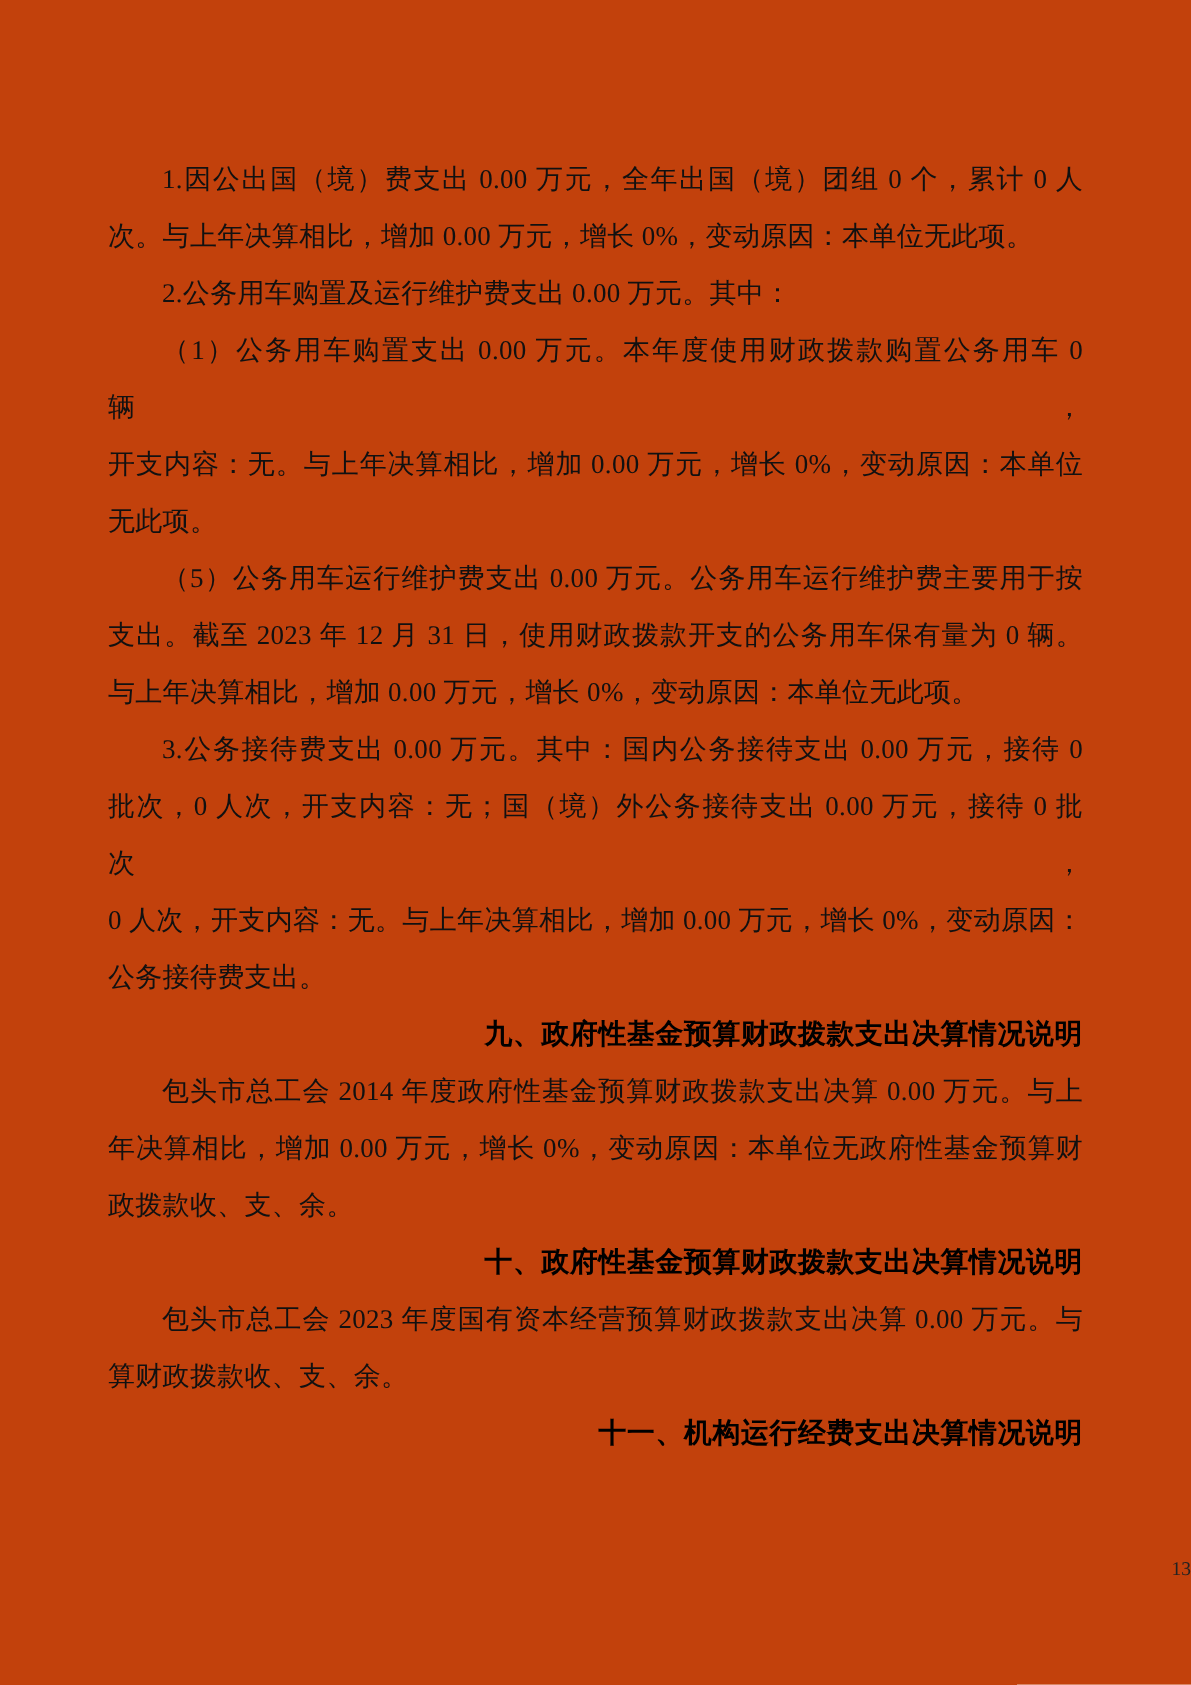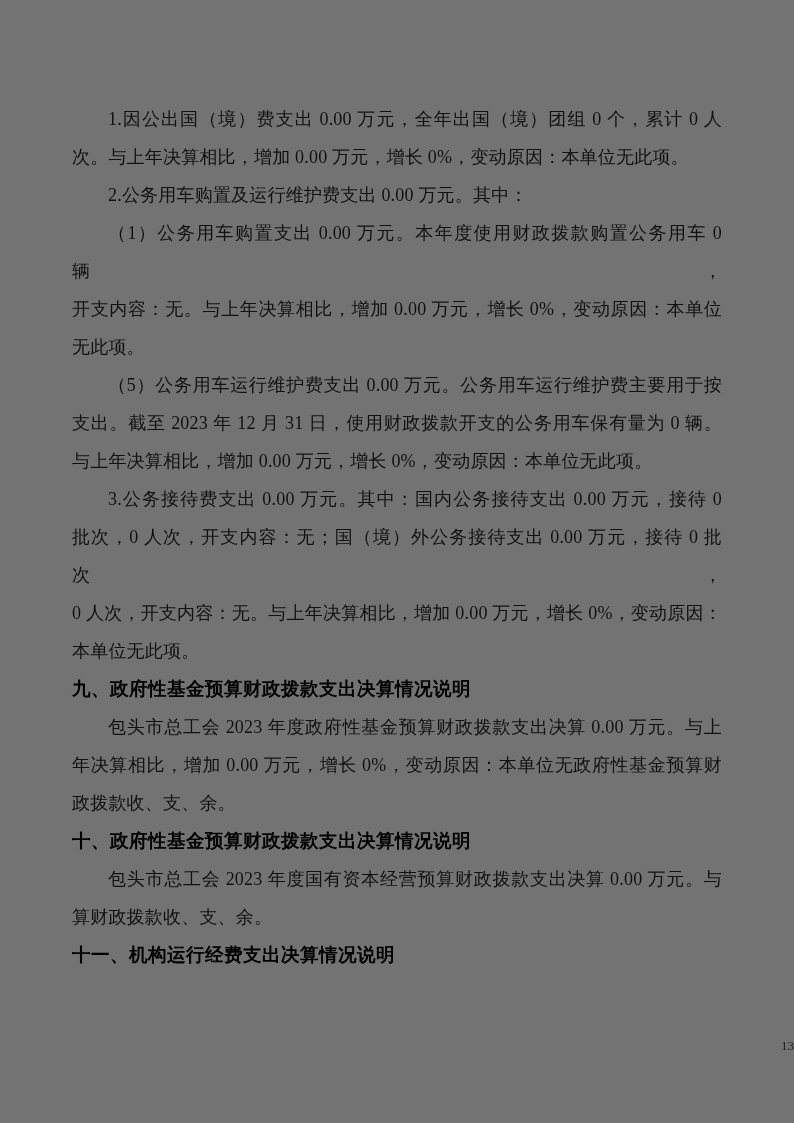--- a/index.html
+++ b/index.html
@@ -11,21 +11,21 @@
     width: 794px;
     height: 1123px;
     position: relative;
     overflow: hidden;
     font-family: "Liberation Serif", "DejaVu Serif", serif;
     color: #111111;
   }
   .page {
     position: absolute;
     inset: 0;
-    background: #737373;
+    background: #c2410c;
   }
   .content {
     position: absolute;
     left: 72px;
     top: 100px;
     width: 650px;
   }
   .line {
     font-size: 18px;
     line-height: 38px;
@@ -40,20 +40,21 @@
   .line.indent {
     text-indent: 36px;
   }
   .heading {
     font-family: "Liberation Sans", "DejaVu Sans", sans-serif;
     font-weight: 700;
     font-size: 18.5px;
     line-height: 38px;
     letter-spacing: 0.5px;
     color: #000000;
+    text-align: right;
   }
   .page-number {
     position: absolute;
     top: 1036px;
     left: 0;
     width: 100%;
     text-align: right;
     font-size: 13px;
     line-height: 20px;
     color: #222222;
@@ -83,27 +84,27 @@
     <div>
       <div class="line fill indent">（5）公务用车运行维护费支出 0.00 万元。公务用车运行维护费主要用于按</div>
       <div class="line fill">支出。截至 2023 年 12 月 31 日，使用财政拨款开支的公务用车保有量为 0 辆。</div>
       <div class="line">与上年决算相比，增加 0.00 万元，增长 0%，变动原因：本单位无此项。</div>
     </div>
 
     <div>
       <div class="line fill indent">3.公务接待费支出 0.00 万元。其中：国内公务接待支出 0.00 万元，接待 0</div>
       <div class="line fill">批次，0 人次，开支内容：无；国（境）外公务接待支出 0.00 万元，接待 0 批次，</div>
       <div class="line fill">0 人次，开支内容：无。与上年决算相比，增加 0.00 万元，增长 0%，变动原因：</div>
-      <div class="line">本单位无此项。</div>
+      <div class="line">公务接待费支出。</div>
     </div>
 
     <div class="heading">九、政府性基金预算财政拨款支出决算情况说明</div>
 
     <div>
-      <div class="line fill indent">包头市总工会 2023 年度政府性基金预算财政拨款支出决算 0.00 万元。与上</div>
+      <div class="line fill indent">包头市总工会 2014 年度政府性基金预算财政拨款支出决算 0.00 万元。与上</div>
       <div class="line fill">年决算相比，增加 0.00 万元，增长 0%，变动原因：本单位无政府性基金预算财</div>
       <div class="line">政拨款收、支、余。</div>
     </div>
 
     <div class="heading">十、政府性基金预算财政拨款支出决算情况说明</div>
 
     <div>
       <div class="line fill indent">包头市总工会 2023 年度国有资本经营预算财政拨款支出决算 0.00 万元。与</div>
       <div class="line">算财政拨款收、支、余。</div>
     </div>

